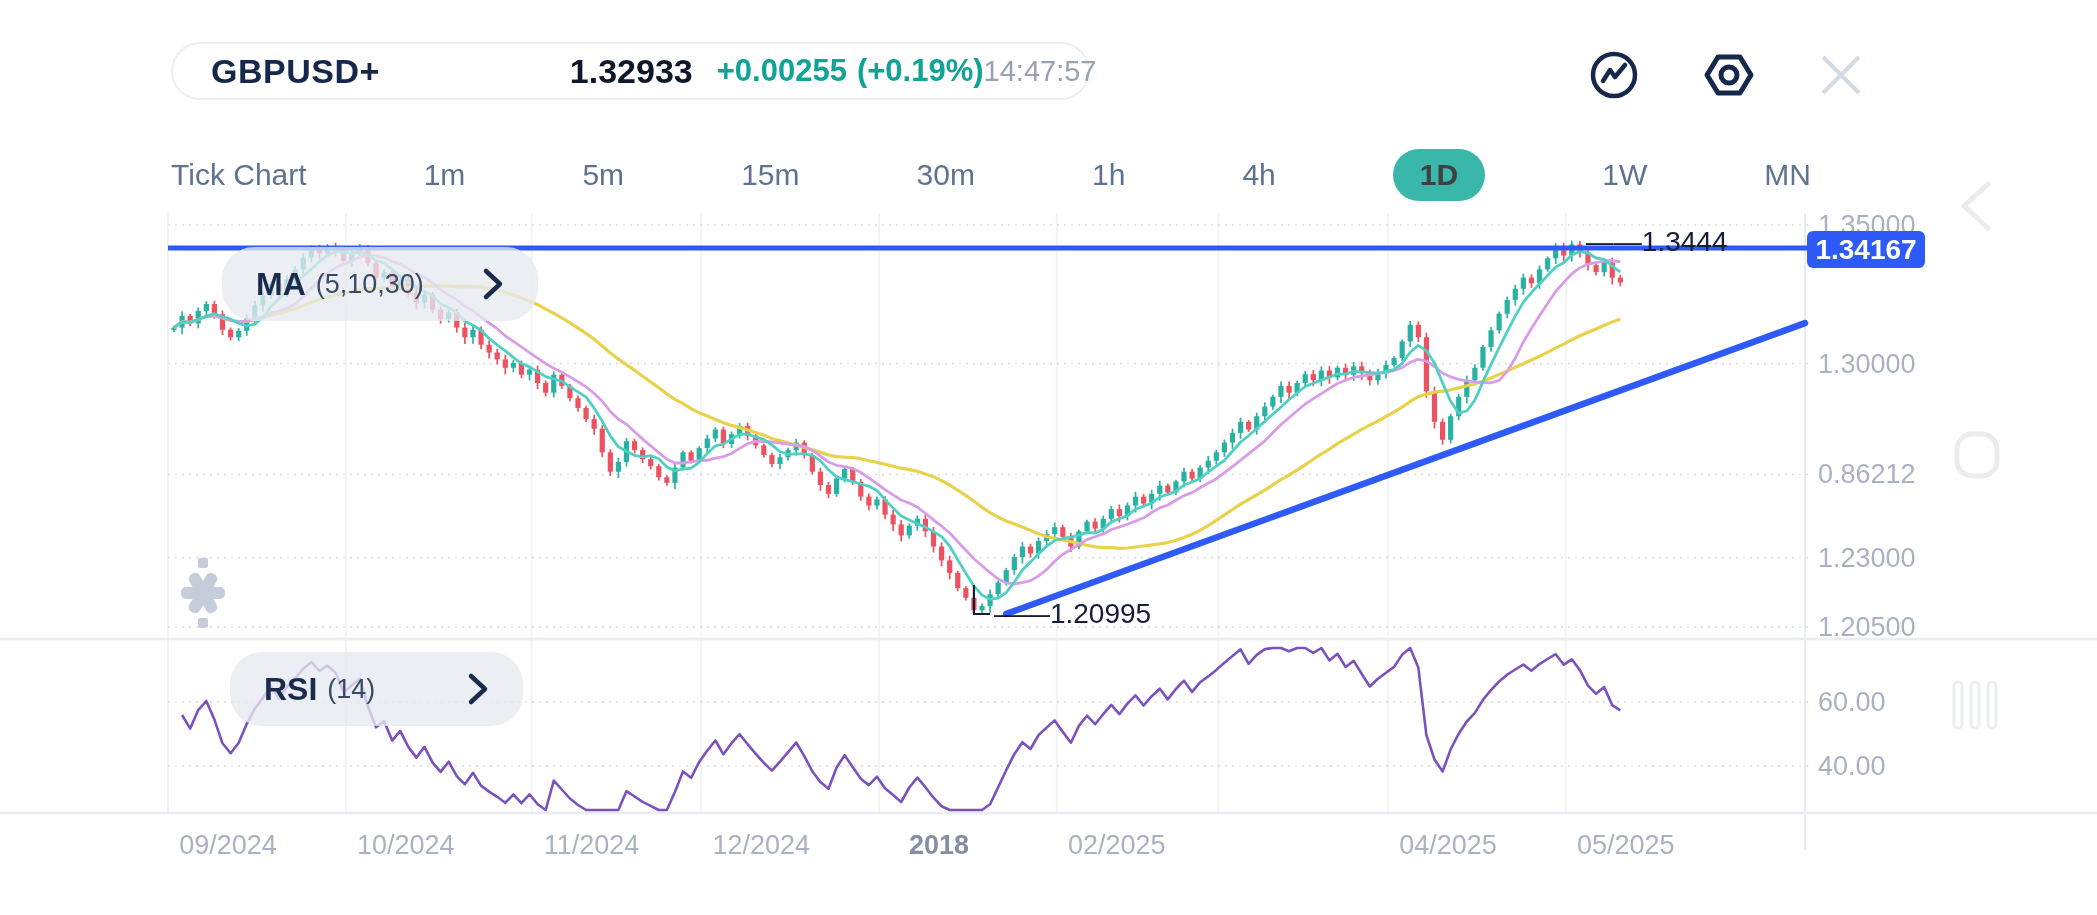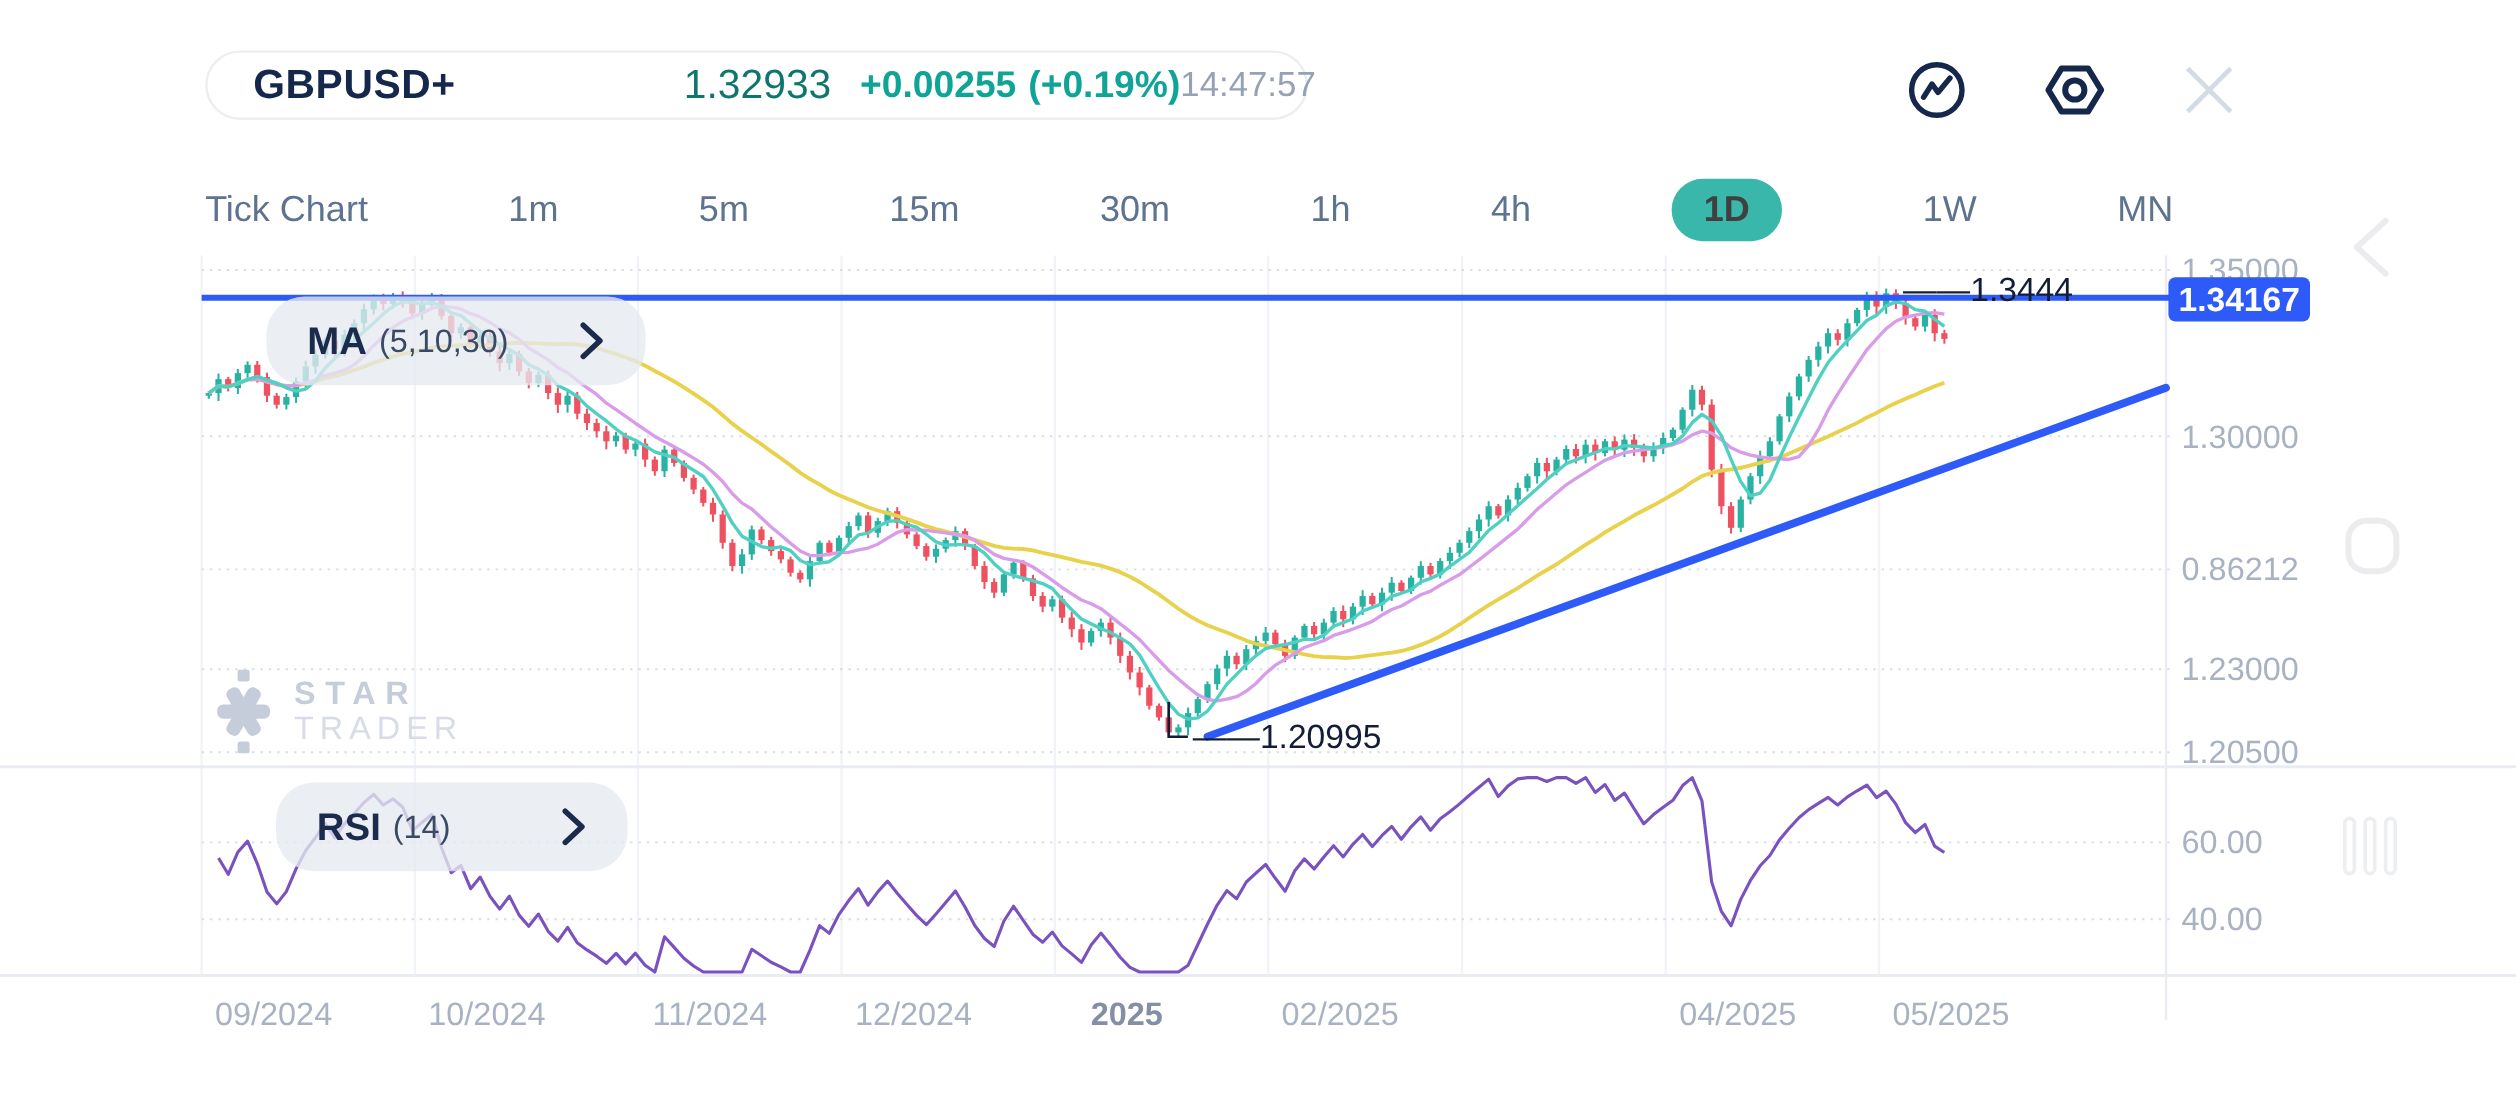--- a/index.html
+++ b/index.html
@@ -3,21 +3,21 @@
 <meta charset="utf-8">
 <style>
   html,body{margin:0;padding:0;background:#fff;}
   body{width:2097px;height:915px;position:relative;overflow:hidden;
        font-family:"Liberation Sans",sans-serif;-webkit-font-smoothing:antialiased;}
   .abs{position:absolute;}
   
   .header-pill{left:171px;top:42px;width:919px;height:58px;border:2px solid #eceef2;
      border-radius:36px;display:flex;align-items:center;padding:0 38px;box-sizing:border-box;background:#fff;}
   .sym{font-size:34px;font-weight:bold;color:#15284b;letter-spacing:.5px;}
-  .price{font-size:34px;font-weight:normal;color:#0f766e;margin-left:190px;}
+  .price{font-size:34px;font-weight:bold;color:#0f172a;margin-left:190px;}
   .chg{font-size:31px;font-weight:bold;color:#10a496;margin-left:24px;}
   .chgp{font-size:31px;font-weight:bold;color:#10a496;margin-left:10px;}
   .time{font-size:29px;color:#97a1b4;margin-left:auto;}
   .tool-icon{width:52px;height:52px;top:49px;cursor:pointer;}
   
   .tabs{left:171px;top:148px;width:1640px;height:54px;display:flex;align-items:center;
         justify-content:space-between;}
   .tab{font-size:30px;color:#5e7390;cursor:pointer;white-space:nowrap;}
   .tab.active{background:#3ab7ab;color:#404040;font-weight:bold;padding:9px 27px;border-radius:28px;}
   
@@ -454,24 +454,20 @@
     <svg width="56" height="70" viewBox="0 0 56 70">
       <g fill="#c6cdda">
         <rect x="6" y="29" width="44" height="12" rx="5"></rect>
         <rect x="6" y="29" width="44" height="12" rx="5" transform="rotate(60 28 35)"></rect>
         <rect x="6" y="29" width="44" height="12" rx="5" transform="rotate(120 28 35)"></rect>
         <rect x="23" y="0" width="10" height="10" rx="2"></rect>
         <rect x="23" y="60" width="10" height="10" rx="2"></rect>
       </g>
     </svg>
   </span>
-  <span class="wm-txt">
-    <span class="wm1">STAR</span>
-    <span class="wm2">TRADER</span>
-  </span>
 </div>
 
 <div class="abs ind-pill" style="left:222px;top:247px;">
   <span class="ind-name">MA</span>
   <span class="ind-params">(5,10,30)</span>
   <span style="margin-left:58px;display:flex;">
     <svg width="22" height="34" viewBox="0 0 22 34">
         <polyline points="4,4 18,17 4,30" fill="none" stroke="#1b2b4d" stroke-width="4.5" stroke-linecap="round" stroke-linejoin="round"></polyline>
       </svg>
   </span>
@@ -536,21 +532,21 @@
   </div>
 <div id="rsi-axis">
     <div class="ylab" style="top: 687px;">60.00</div>
     <div class="ylab" style="top: 751px;">40.00</div>
   </div>
 <div id="date-axis">
     <div class="dlab" style="left: 228px;">09/2024</div>
     <div class="dlab" style="left: 405.76px;">10/2024</div>
     <div class="dlab" style="left: 591.6px;">11/2024</div>
     <div class="dlab" style="left: 761.28px;">12/2024</div>
-    <div class="dlab bold" style="left: 939.04px;">2025</div>
+    <div class="dlab bold" style="left: 939.04px;">2018</div>
     <div class="dlab" style="left: 1116.8px;">02/2025</div>
     <div class="dlab" style="left: 1448.08px;">04/2025</div>
     <div class="dlab" style="left: 1625.84px;">05/2025</div>
   </div>
 
 <div class="abs badge">1.34167</div>
 
 <div class="abs" style="left:1952px;top:178px;">
   <svg width="46" height="56" viewBox="0 0 46 56">
       <polyline points="36,6 12,28 36,50" fill="none" stroke="#ececef" stroke-width="5" stroke-linecap="round" stroke-linejoin="round"></polyline>

